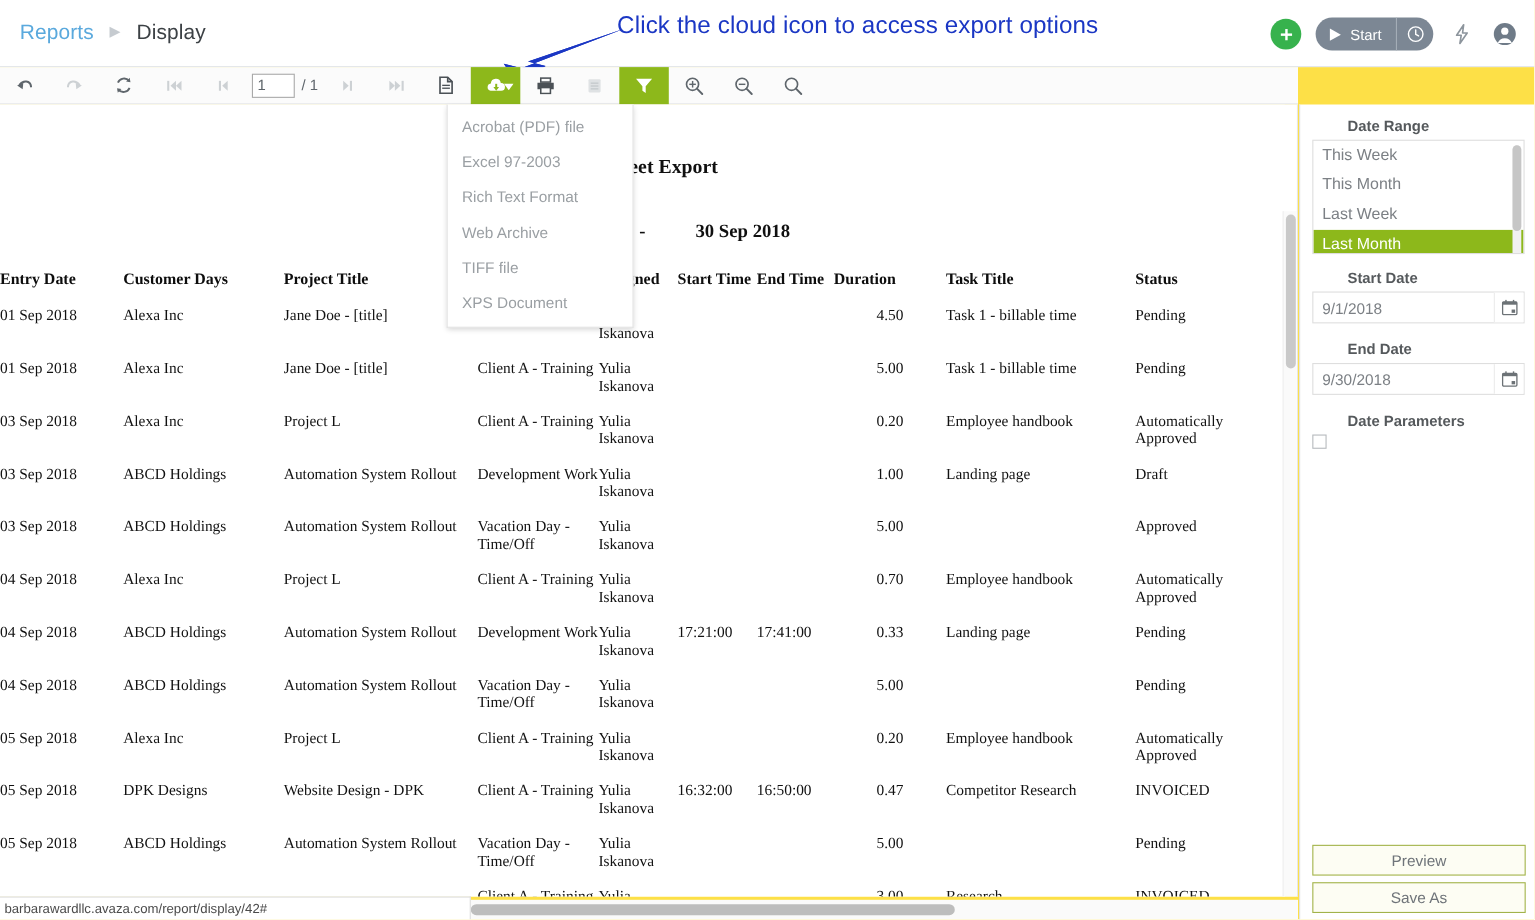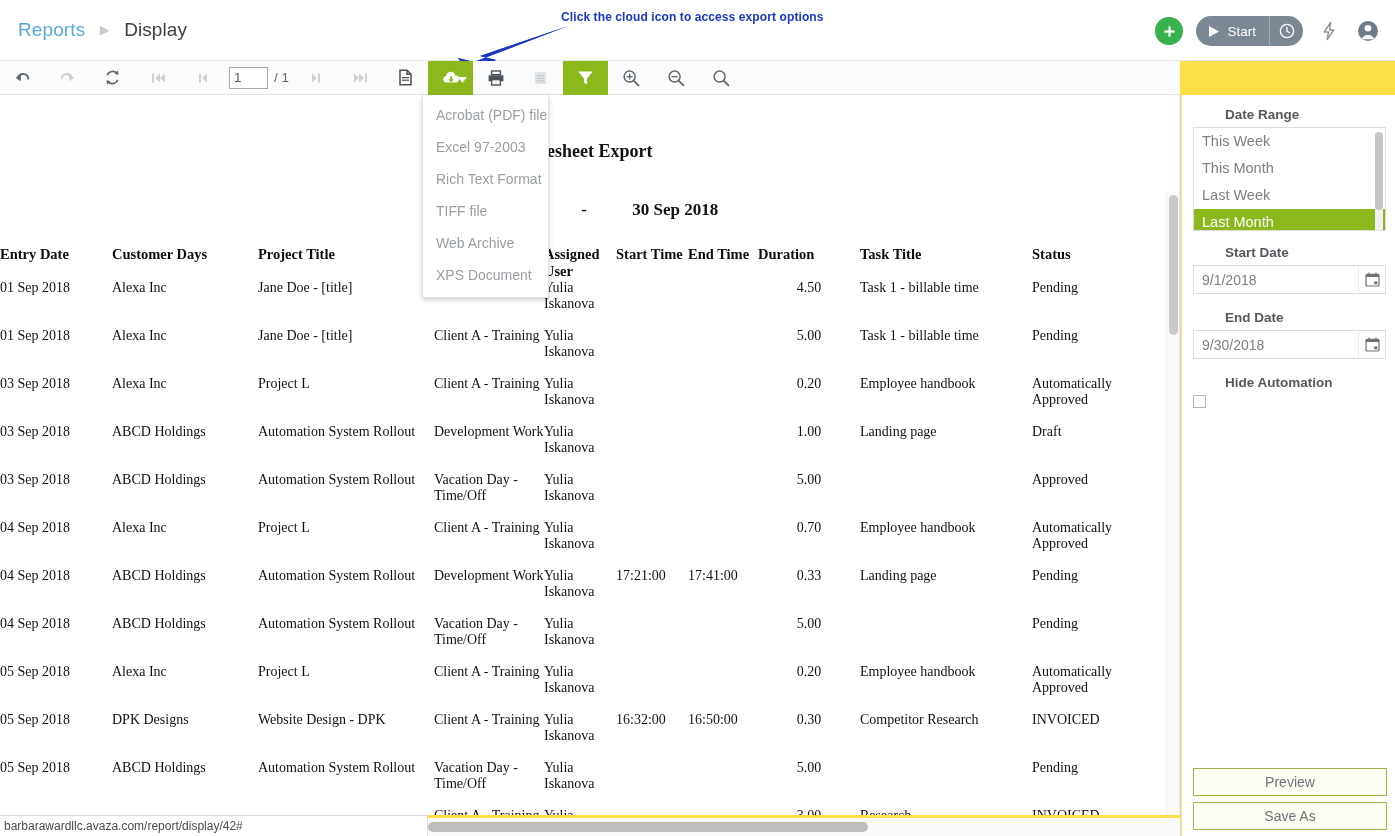--- a/index.html
+++ b/index.html
@@ -36,21 +36,21 @@
     background:#7c8794; color:#fff; overflow:hidden; cursor:pointer;
   }
   .start-main { display:flex; align-items:center; gap:7px; padding:0 13px 0 12px; height:100%; }
   .start-label { font-size:13.5px; color:#fff; }
   .start-clock { display:flex; align-items:center; justify-content:center; width:34px; height:100%; border-left:1px solid #a4adb7; }
   .bolt-btn, .avatar-btn { width:26px; height:26px; display:flex; align-items:center; justify-content:center; cursor:pointer; }
 
   
   .annot-text {
     position:absolute; left:561px; top:10px;
-    font-size:12px; font-weight:bold; color:#1b37c4;
+    font-size:22px; font-weight:normal; color:#1b37c4;
     letter-spacing:.1px; white-space:nowrap;
     text-shadow: 0 0 2px #fff, 0 0 2px #fff;
   }
   .annot-arrow { position:absolute; left:440px; top:22px; width:130px; height:62px; pointer-events:none; }
 
   
   .rtoolbar {
     position:absolute; left:0; top:61px; width:1180px; height:34px;
     background:#fbfbfb; border-bottom:1px solid #e0e2e4;
     display:flex; align-items:center;
@@ -65,21 +65,21 @@
   .pagebox { display:flex; align-items:center; gap:6px; margin:0 4px; }
   .pageinput {
     width:39px; height:22px; border:1px solid #a9a9a9; background:#fff;
     font-size:13.5px; color:#5c6368; padding:0 4px; font-family:"Liberation Sans", sans-serif;
     outline:none;
   }
   .pagetotal { font-size:13.5px; color:#5f666c; }
 
   
   .export-menu {
-    position:absolute; left:422px; top:95px; width:127px;
+    position:absolute; left:406px; top:95px; width:170px;
     background:#fff; border:1px solid #e2e2e2; border-top:none;
     box-shadow:0 2px 5px rgba(0,0,0,.18); z-index:40; padding:4px 0 6px 0;
   }
   .export-item {
     padding:7px 13px; font-size:14px; color:#9a9fa3; cursor:pointer;
     white-space:nowrap; line-height:18px;
   }
 
   
   .report-area {
@@ -495,21 +495,21 @@
               <td>Automatically Approved</td>
             </tr>
             <tr>
               <td>05 Sep 2018</td>
               <td>DPK Designs</td>
               <td>Website Design - DPK</td>
               <td>Client A - Training</td>
               <td>Yulia Iskanova</td>
               <td>16:32:00</td>
               <td>16:50:00</td>
-              <td class="num">0.30</td>
+              <td class="num">0.47</td>
               <td>Competitor Research</td>
               <td>INVOICED</td>
             </tr>
             <tr>
               <td>05 Sep 2018</td>
               <td>ABCD Holdings</td>
               <td>Automation System Rollout</td>
               <td>Vacation Day - Time/Off</td>
               <td>Yulia Iskanova</td>
               <td></td>
@@ -540,22 +540,22 @@
   </div>
 
   <div class="hscroll">
     <div class="hthumb"></div>
   </div>
 
   <div class="export-menu">
     <div class="export-item">Acrobat (PDF) file</div>
     <div class="export-item">Excel 97-2003</div>
     <div class="export-item">Rich Text Format</div>
+    <div class="export-item">Web Archive</div>
     <div class="export-item">TIFF file</div>
-    <div class="export-item">Web Archive</div>
     <div class="export-item">XPS Document</div>
   </div>
 
   <div class="params">
     <div class="p-label">Date Range</div>
     <div class="listbox">
       <div class="lb-item">This Week</div>
       <div class="lb-item">This Month</div>
       <div class="lb-item">Last Week</div>
       <div class="lb-item sel">Last Month</div>
@@ -590,21 +590,21 @@
           <rect x="1" y="2.4" width="13" height="11.6" rx="1" fill="none" stroke="#6c7276" stroke-width="1.2"></rect>
           <rect x="1" y="2.4" width="13" height="2.6" fill="#6c7276"></rect>
           <rect x="3.4" y="0.6" width="1.3" height="3" fill="#6c7276"></rect>
           <rect x="10.3" y="0.6" width="1.3" height="3" fill="#6c7276"></rect>
           <rect x="9.2" y="9.4" width="3.2" height="3" fill="#6c7276"></rect>
         </svg>
       </span>
     </div>
 
     <div class="p-gap"></div>
-    <div class="p-label">Hide Automation</div>
+    <div class="p-label">Date Parameters</div>
     <div class="chk"></div>
 
     <div class="p-btns">
       <button class="p-btn">Preview</button>
       <button class="p-btn">Save As</button>
     </div>
   </div>
 
   <div class="statusbar">
     <span>barbarawardllc.avaza.com/report/display/42#</span>

